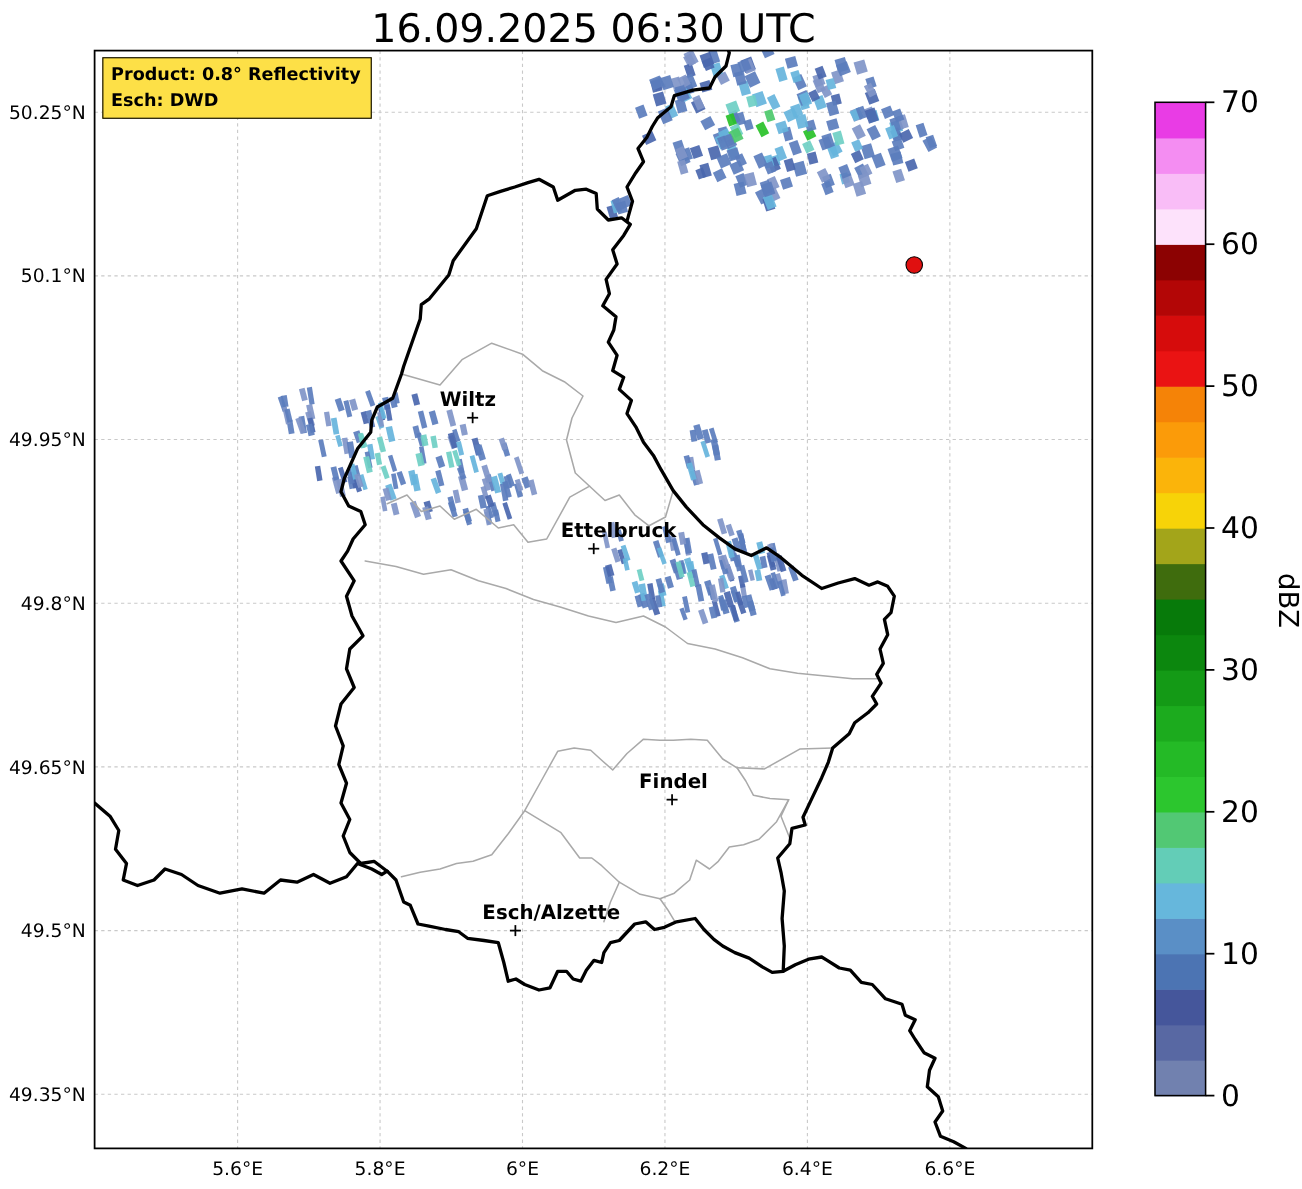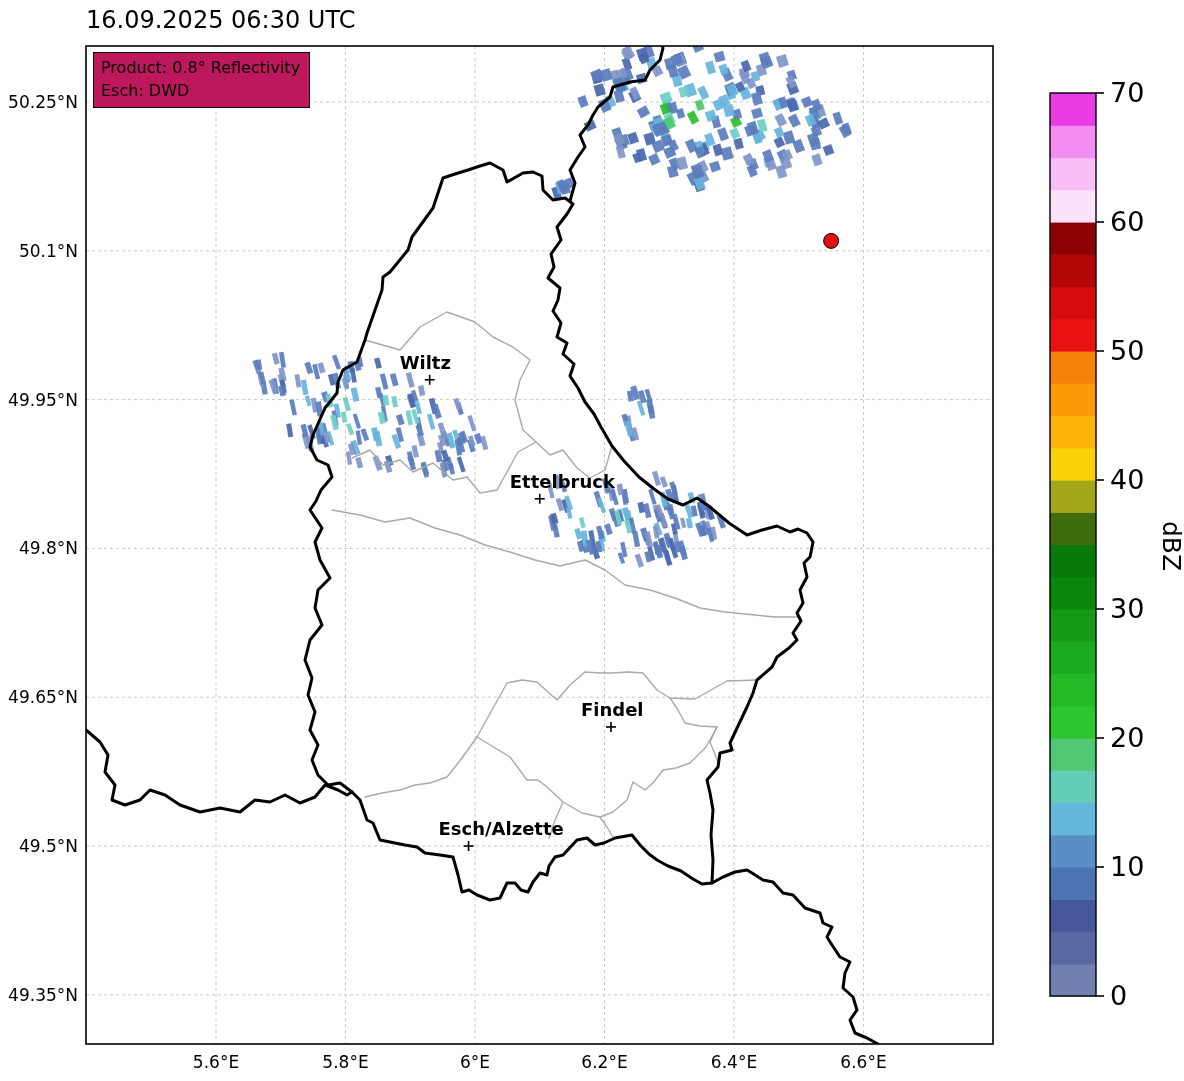--- a/index.html
+++ b/index.html
@@ -1,21 +1,21 @@
 <!DOCTYPE html>
 <html><head>
 <meta charset="utf-8">
 <style>
   html,body{margin:0;padding:0;background:#ffffff;}
   .stage{position:relative;width:1184px;height:1081px;background:#ffffff;overflow:hidden;
          font-family:"DejaVu Sans","Liberation Sans",sans-serif;}
-  .map-title{position:absolute;left:86px;top:6px;width:907px;text-align:left;
-             font-size:24px;color:#000;letter-spacing:0px;}
-  .info-box{position:absolute;left:93px;top:52px;background:#be185d;border:1.4px solid #000;
-            padding:3px 9px 5px 7px;font-size:16px;line-height:1.45;color:#000;}
+  .map-title{position:absolute;left:86px;top:6px;width:907px;text-align:center;
+             font-size:36px;color:#000;letter-spacing:0px;}
+  .info-box{position:absolute;left:93px;top:52px;background:#fde047;border:1.4px solid #000;
+            padding:3px 9px 5px 7px;font-size:16px;line-height:1.45;color:#000;font-weight:bold;}
   svg text{font-family:"DejaVu Sans","Liberation Sans",sans-serif;}
 </style>
 </head>
 <body>
 
 <div class="stage">
 
   <svg id="map-svg" width="1184" height="1081" viewBox="0 0 1184 1081">
     <defs>
       <clipPath id="plot-clip">

